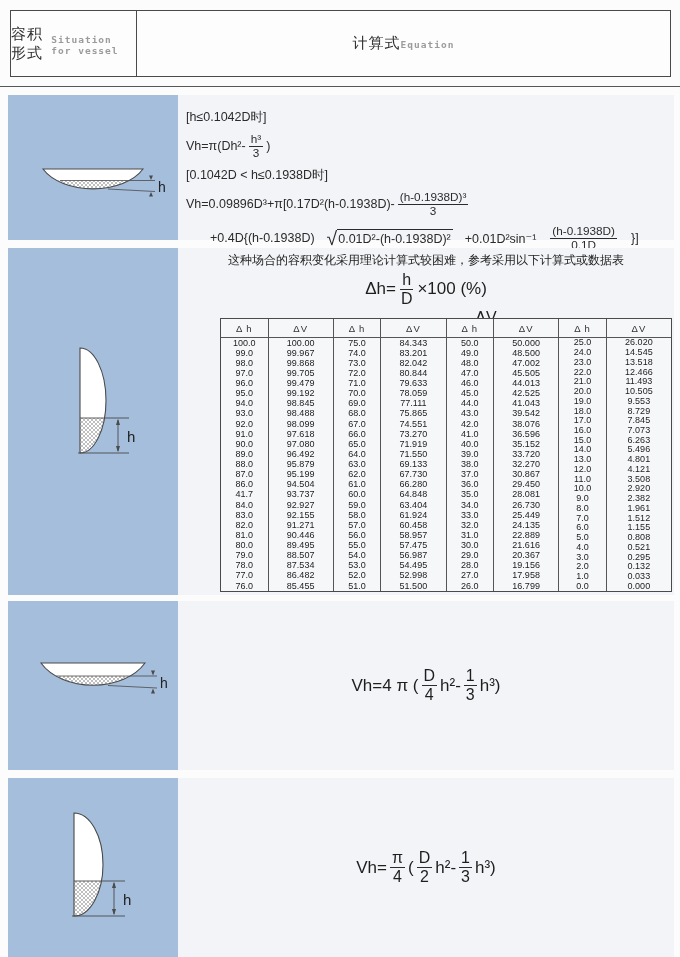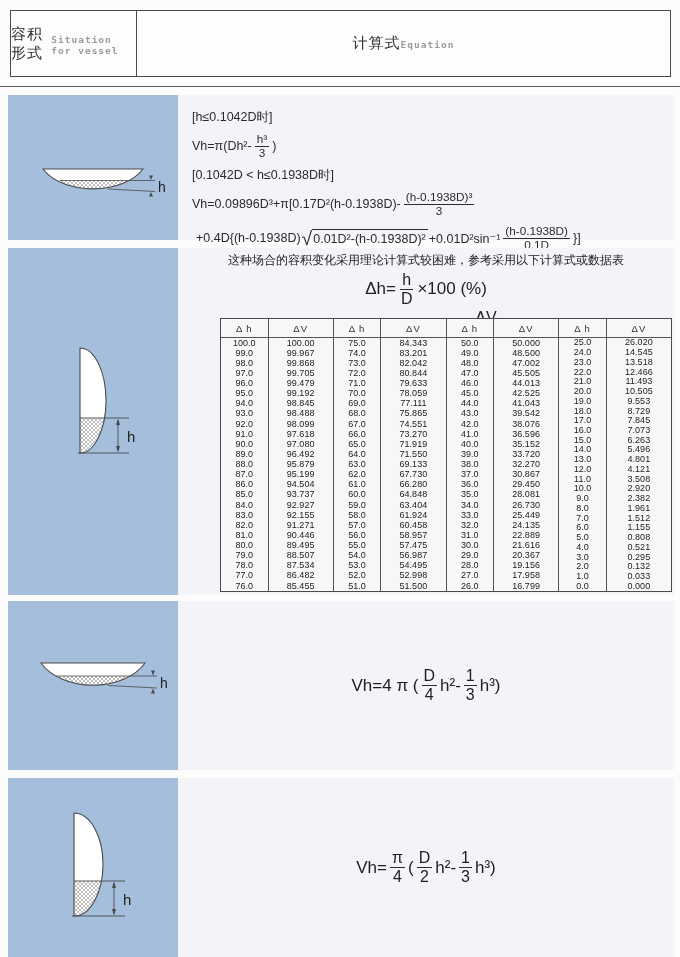--- a/index.html
+++ b/index.html
@@ -27,23 +27,23 @@
 
   
   .panel{position:absolute;left:8px;width:170px;background:#a4bedc;}
   .content{position:absolute;left:178px;width:496px;background:#f2f4f7;}
   .p1,.c1{top:95px;height:145px;}
   .p2,.c2{top:248px;height:347px;}
   .p3,.c3{top:601px;height:169px;}
   .p4,.c4{top:778px;height:179px;}
 
   
-  .fblock{padding:7px 0 0 14px;font-size:12.5px;color:#2b2b2b;}
+  .fblock{padding:7px 0 0 8px;font-size:12.5px;color:#2b2b2b;}
   .fline{display:flex;align-items:center;margin:7px 0;white-space:nowrap;}
-  .fline.indent{margin-left:4px;}
+  .fline.indent{margin-left:24px;gap:11px;}
   .frac{display:inline-flex;flex-direction:column;align-items:center;
     vertical-align:middle;margin:0 3px;line-height:1.1;font-size:0.94em;}
   .frac .num{border-bottom:1px solid #2b2b2b;padding:0 2px;}
   .frac .den{padding:0 2px;}
   .sqrt-wrap{display:inline-flex;align-items:flex-start;margin:0 1px;}
   .sqrt-sign{font-size:1.55em;line-height:0.9;transform:translateY(1px);}
   .sqrt-body{border-top:1px solid #2b2b2b;padding:2px 2px 0 1px;}
   .center-line{display:flex;justify-content:center;align-items:center;}
   .big-formula{font-size:17px;}
   .c3 .center-line{height:100%;}
@@ -197,21 +197,21 @@
             <div class="tcell">95.0</div>
             <div class="tcell">94.0</div>
             <div class="tcell">93.0</div>
             <div class="tcell">92.0</div>
             <div class="tcell">91.0</div>
             <div class="tcell">90.0</div>
             <div class="tcell">89.0</div>
             <div class="tcell">88.0</div>
             <div class="tcell">87.0</div>
             <div class="tcell">86.0</div>
-            <div class="tcell">85.0</div>
+            <div class="tcell">41.7</div>
             <div class="tcell">84.0</div>
             <div class="tcell">83.0</div>
             <div class="tcell">82.0</div>
             <div class="tcell">81.0</div>
             <div class="tcell">80.0</div>
             <div class="tcell">79.0</div>
             <div class="tcell">78.0</div>
             <div class="tcell">77.0</div>
             <div class="tcell">76.0</div>
           </div>

